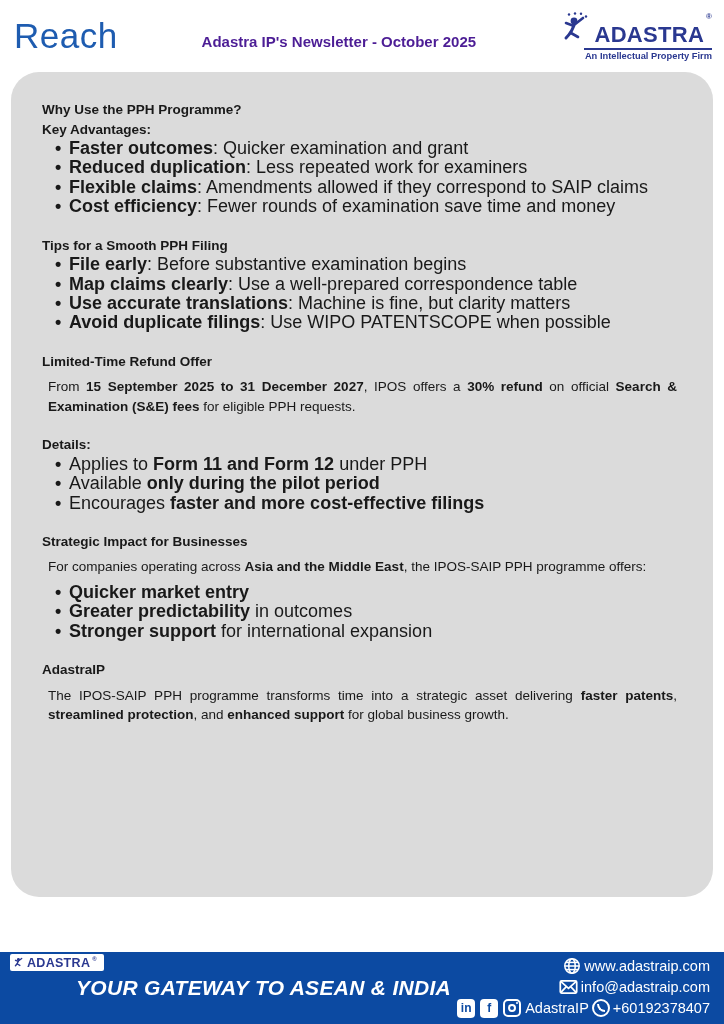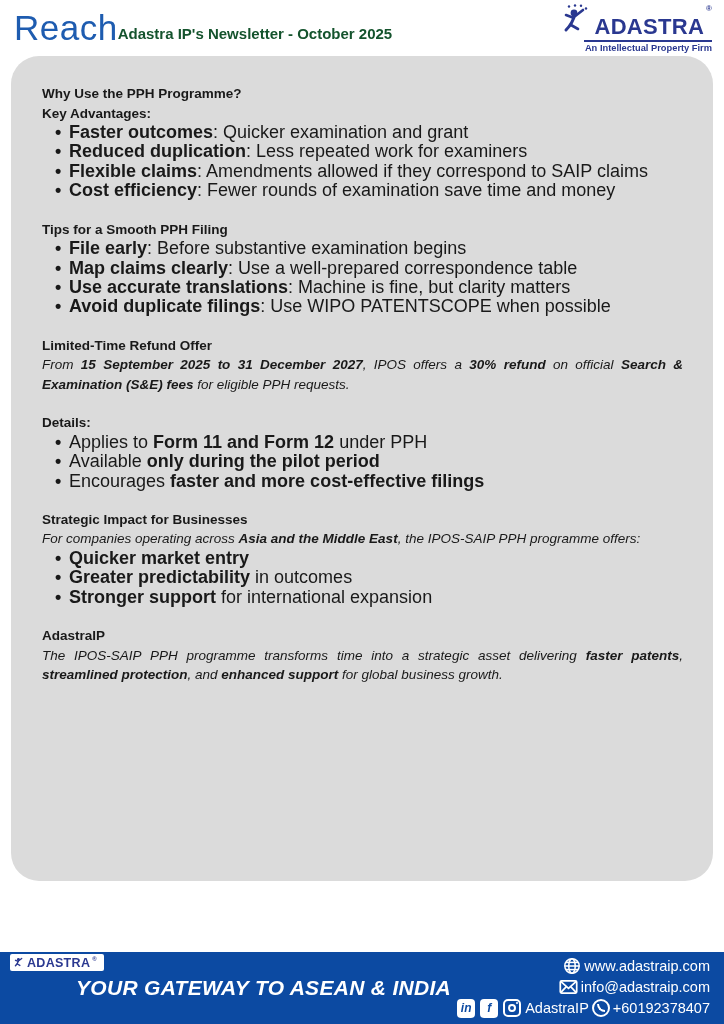--- a/index.html
+++ b/index.html
@@ -1,48 +1,48 @@
 <!DOCTYPE html>
 <html><head>
 <meta charset="utf-8">
 <style>
   html,body{margin:0;padding:0;}
   body{
     width:724px;height:1024px;position:relative;background:#ffffff;
     font-family:"Liberation Sans", sans-serif;color:#191919;overflow:hidden;
   }
   
-  .header{height:56px;display:flex;align-items:center;padding:0 12px 0 14px;box-sizing:border-box;}
+  .header{height:72px;display:flex;align-items:center;padding:0 12px 0 14px;box-sizing:border-box;}
   .brand{font-size:35px;color:#1E5CB0;letter-spacing:.5px;font-weight:400;}
-  .nl-title{flex:1;text-align:left;color:#14532d;font-weight:bold;font-size:15px;padding-top:10px;}
+  .nl-title{flex:1;text-align:center;color:#4c1d95;font-weight:bold;font-size:15px;padding-top:10px;}
   .adastra-logo{display:flex;flex-direction:column;align-items:flex-end;width:152px;}
   .logo-top{display:flex;align-items:flex-end;gap:2px;}
   .logo-word{color:#2A3890;font-weight:800;font-size:22px;letter-spacing:.3px;line-height:1;}
   .logo-reg{color:#2A3890;font-size:8px;font-weight:bold;align-self:flex-start;}
   .logo-rule{width:128px;height:2px;background:#2A3890;margin:2px 0 1px;}
   .logo-tagline{color:#2A3890;font-weight:bold;font-size:9.3px;white-space:nowrap;}
   
   .content{margin:0 11px;height:825px;background:#DBDBDB;box-sizing:border-box;padding:28px 30px 0 31px;border-radius:28px;}
   .sec{margin:0 0 19px 0;}
   .sec .h{font-weight:bold;font-size:13.5px;line-height:19.5px;}
-  .sec p{margin:0;font-size:13.5px;line-height:19.5px;text-align:justify;font-style:italic;}
+  .sec p{margin:6px;font-size:13.5px;line-height:19.5px;text-align:justify;}
   .sec ul{margin:0;padding:0;list-style:none;}
   .sec li{font-size:18px;line-height:19.4px;padding-left:27px;position:relative;}
   .sec li::before{content:"\2022";position:absolute;left:13px;top:0;font-weight:bold;}
   b{font-weight:bold;}
   
   .footer{position:absolute;left:0;bottom:0;width:724px;height:72px;background:#0C4AA2;color:#fff;}
   .f-logo{position:absolute;left:10px;top:2px;background:#fff;border-radius:2px;padding:2px 7px 2px 4px;display:flex;align-items:flex-end;gap:2px;}
   .f-logo .logo-word{font-size:12.5px;}
   .f-logo .logo-reg{font-size:6px;}
   .slogan{position:absolute;left:76px;top:24px;font-size:21px;font-weight:bold;font-style:italic;letter-spacing:.3px;white-space:nowrap;}
   .contacts{position:absolute;right:14px;top:4px;display:flex;flex-direction:column;align-items:flex-end;gap:1px;}
   .c-row{display:flex;align-items:center;gap:3px;font-size:14.5px;height:20px;}
   .ic{display:inline-flex;align-items:center;justify-content:center;}
-  .sq{width:18px;height:19px;background:#fff;color:#0C4AA2;border-radius:4px;font-weight:800;font-size:12px;display:inline-flex;align-items:center;justify-content:center;margin-right:2px;font-style:italic;}
+  .sq{width:18px;height:19px;background:#fff;color:#0C4AA2;border-radius:4px;font-weight:800;font-size:12px;display:inline-flex;align-items:center;justify-content:center;margin-right:2px;}
   .insta{width:14px;height:14px;border:2px solid #fff;border-radius:5px;position:relative;margin-right:1px;}
   .insta::before{content:"";position:absolute;left:3px;top:3px;width:8px;height:8px;border:2px solid #fff;border-radius:50%;box-sizing:border-box;}
   .insta::after{content:"";position:absolute;right:1px;top:1px;width:2px;height:2px;background:#fff;border-radius:50%;}
   .phone-ic{width:18px;height:18px;border:2px solid #fff;border-radius:50%;box-sizing:border-box;position:relative;}
   .phone-ic::before{content:"";position:absolute;left:3px;top:3px;width:8px;height:8px;border-left:2.5px solid #fff;border-bottom:2.5px solid #fff;border-radius:0 0 0 9px;box-sizing:border-box;}
 </style>
 </head>
 <body>
 
 <div class="header">

